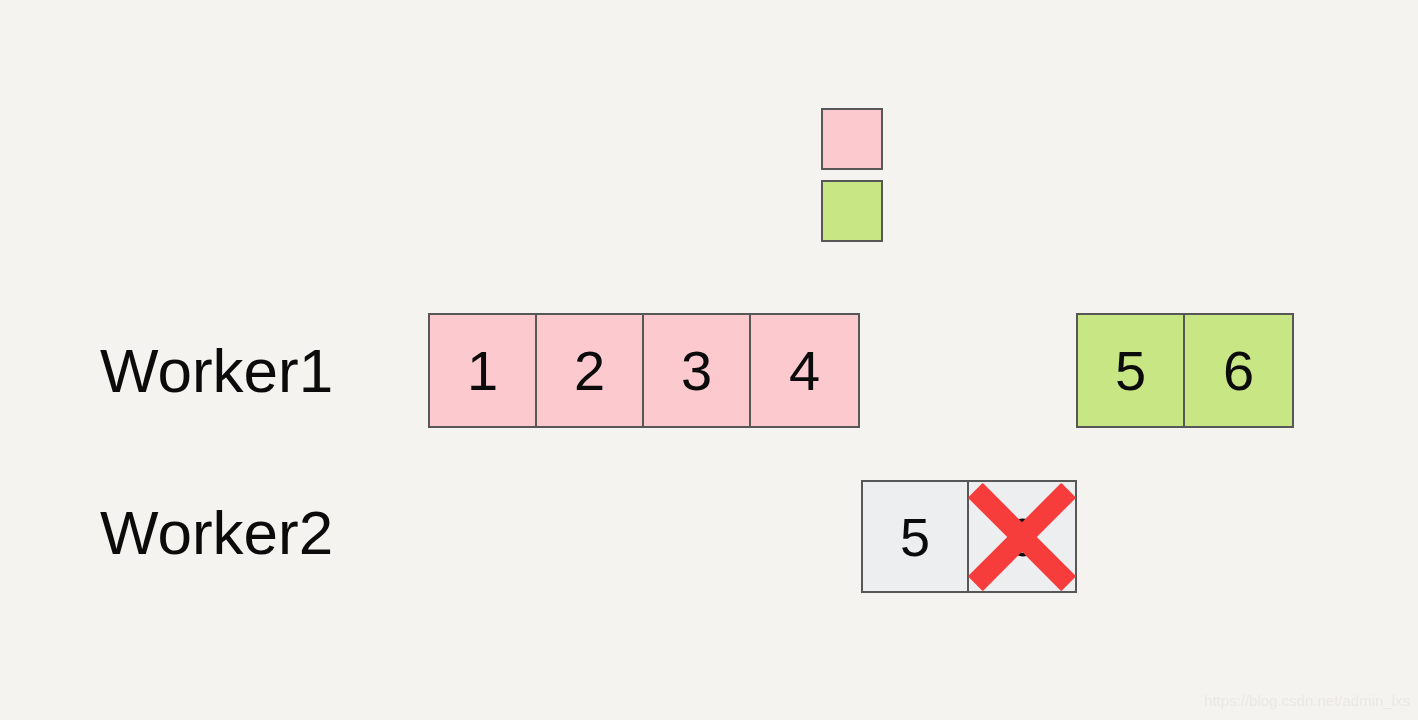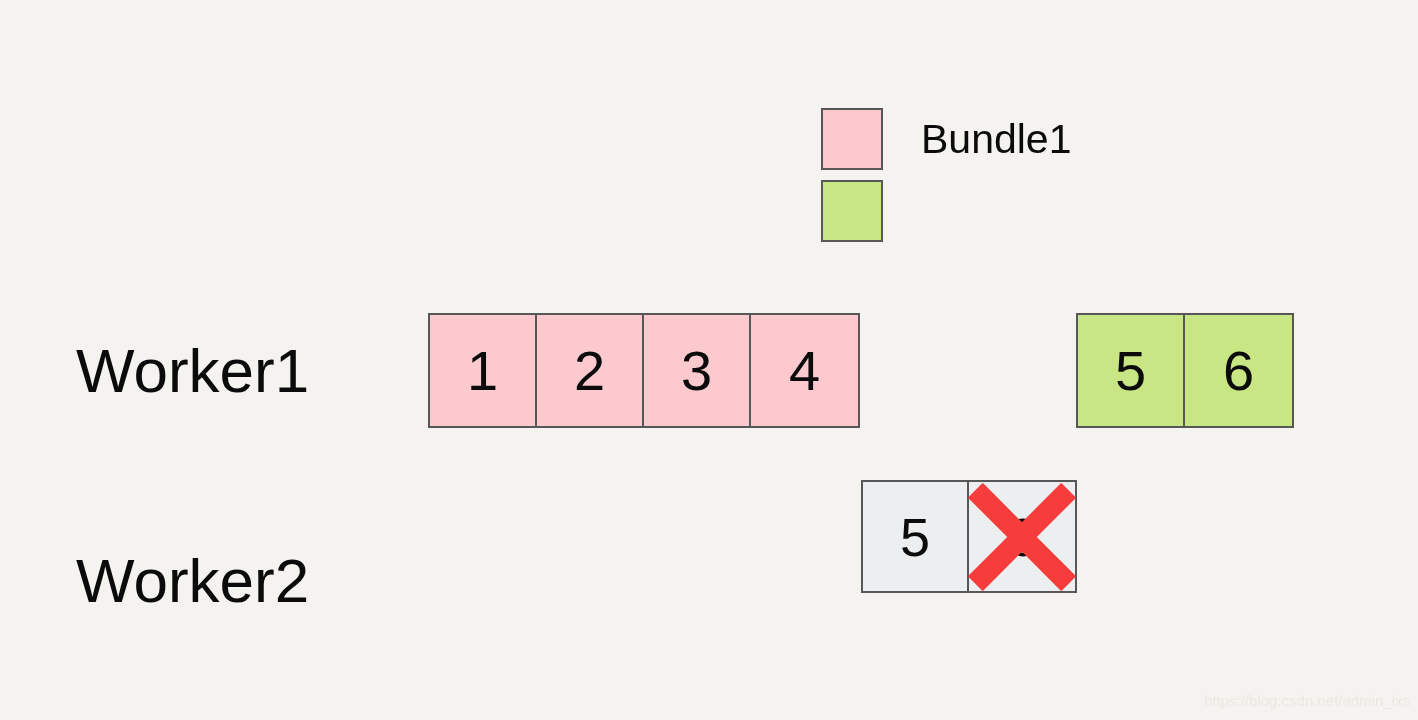--- a/index.html
+++ b/index.html
@@ -53,28 +53,28 @@
   .row {
     position: absolute;
     left: 0;
     width: 1418px;
   }
   .row.worker1 { top: 313px; height: 115px; }
   .row.worker2 { top: 480px; height: 113px; }
 
   .row-label {
     position: absolute;
-    left: 76px;
+    left: 100px;
     font-size: 62px;
     line-height: 1;
     color: #0b0b0b;
     white-space: nowrap;
   }
   .row.worker1 .row-label { top: 27px; }
-  .row.worker2 .row-label { top: 22px; margin-top: 48px; }
+  .row.worker2 .row-label { top: 22px; }
 
   
   .cell-group {
     position: absolute;
     display: flex;
     border: 2px solid #575757;
     box-sizing: content-box;
   }
   .cell {
     width: 107px;
@@ -139,21 +139,20 @@
   }
 </style>
 </head>
 <body>
 
 <div id="canvas">
 
   <div class="legend">
     <div class="legend-row r0">
       <div class="legend-swatch" style="background:#fbc9ce"></div>
-      <div class="legend-label">Bundle1</div>
     </div>
     <div class="legend-row r1">
       <div class="legend-swatch" style="background:#c9e684"></div>
     </div>
   </div>
 
   <div class="row worker1">
     <div class="row-label">Worker1</div>
 
     <div class="cell-group group-b1">

